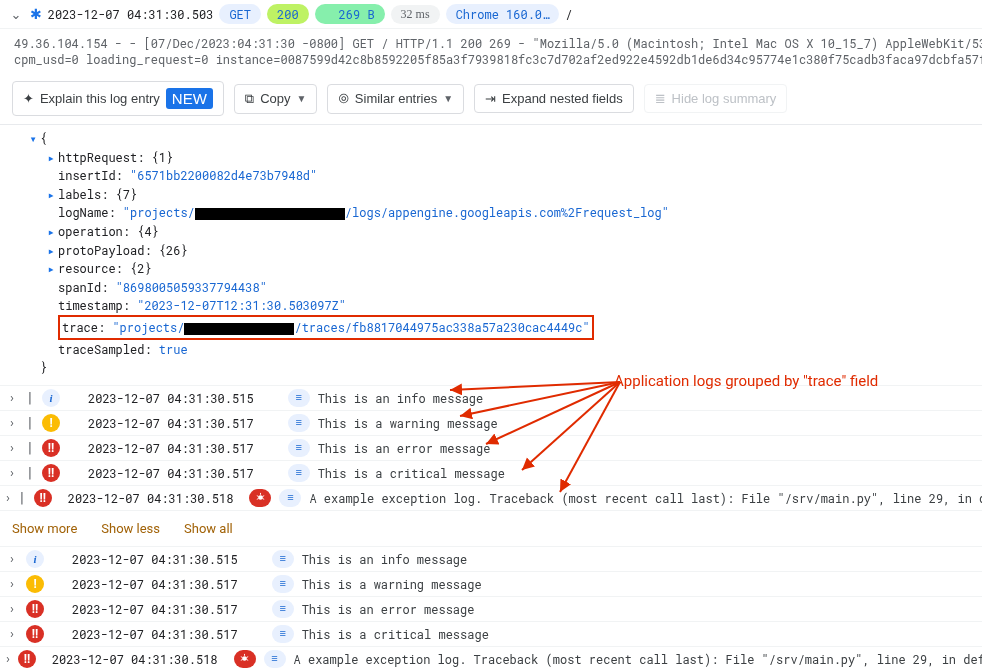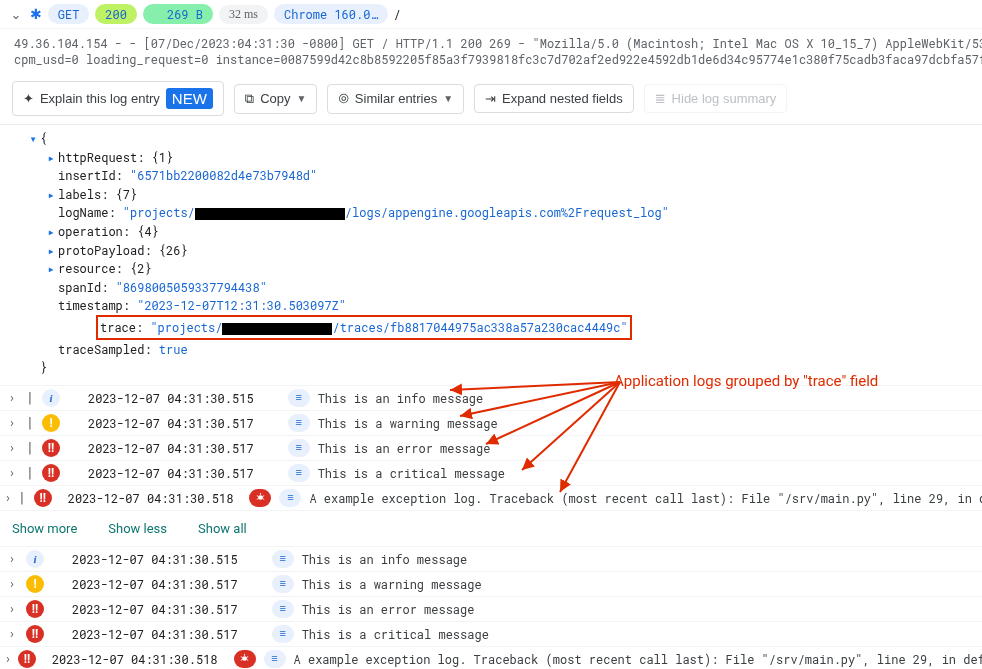--- a/index.html
+++ b/index.html
@@ -23,45 +23,46 @@
 .btn-disabled { color: #bdc1c6; border-color: #f1f3f4; cursor: default; }
 .json-body { padding: 4px 8px 8px 8px; font-family: "Roboto Mono", monospace; font-size: 12px; line-height: 1.55; }
 .json-row { display: flex; align-items: center; white-space: nowrap; }
 .indent0 { padding-left: 18px; }
 .indent1 { padding-left: 36px; }
 .caret-col { width: 14px; display: inline-block; color: #1a73e8; text-align: center; cursor: pointer; }
 .jkey { color: #202124; }
 .jstr { color: #1967d2; }
 .jbool { color: #1967d2; }
 .redact { display: inline-block; background: #000; height: 12px; vertical-align: middle; }
-.trace-row { border: 2px solid #e02b00; padding: 1px 2px; display: inline-flex; align-items: center; margin-left: 38px; }
+.trace-row { border: 2px solid #e02b00; padding: 1px 2px; display: inline-flex; align-items: center; }
 .log-row { display: flex; align-items: center; gap: 8px; padding: 3px 6px; border-top: 1px solid #f1f3f4; white-space: nowrap; overflow: hidden; }
 .expand-cell { width: 12px; color: #5f6368; cursor: pointer; text-align: center; }
 .bar-cell { width: 8px; color: #5f6368; text-align: center; font-family: monospace; }
 .sev { width: 18px; height: 18px; border-radius: 50%; display: inline-flex; align-items: center; justify-content: center; flex-shrink: 0; }
 .sev-info { background: #e8f0fe; color: #1967d2; font-size: 11px; font-weight: bold; font-family: serif; font-style: italic; }
 .sev-warn { background: #fbbc04; color: #fff; font-size: 12px; font-weight: bold; }
 .sev-err  { background: #d93025; color: #fff; font-size: 12px; font-weight: bold; }
 .sev-crit { background: #d93025; color: #fff; font-size: 12px; font-weight: bold; }
 .subformat { width: 22px; height: 18px; border-radius: 10px; background: #e8f0fe; display: inline-flex; align-items: center; justify-content: center; color: #1967d2; font-size: 11px; flex-shrink: 0; }
 .bug-icon { width: 22px; height: 18px; border-radius: 10px; background: #d93025; color:#fff; display: inline-flex; align-items: center; justify-content: center; flex-shrink:0; }
 .msg { font-family: "Roboto Mono", monospace; font-size: 12px; color: #3c4043; }
-.group-controls { display: flex; gap: 31px; padding: 10px 12px; color: #0f766e; font-size: 13px; border-top: 1px solid #f1f3f4; }
+.group-controls { display: flex; gap: 24px; padding: 10px 12px; color: #a16207; font-size: 13px; border-top: 1px solid #f1f3f4; }
 .annotation { position: absolute; color: #e02b00; font-size: 15px; pointer-events: none; }
 .arrow { position: absolute; pointer-events: none; }
 .container { position: relative; }
 </style>
 </head>
 <body>
 
 <div class="container">
 
 <div class="header-row">
   <span class="chevron">⌄</span>
   <span class="snow">✱</span>
+  <span class="timestamp">2023-12-07 04:31:30.503</span>
   <span class="pill pill-get">GET</span>
   <span class="pill pill-status">200</span>
   <span class="pill pill-bytes">269 B</span>
   <span class="pill pill-ms">32 ms</span>
   <span class="pill pill-browser">Chrome 160.0…</span>
   <span class="mono">/</span>
 </div>
 
 <div class="raw-log">
   <span>49.36.104.154 - - [07/Dec/2023:04:31:30 -0800] GET / HTTP/1.1 200 269 - "Mozilla/5.0 (Macintosh; Intel Mac OS X 10_15_7) AppleWebKit/537.36 (KHTML,<br>cpm_usd=0 loading_request=0 instance=0087599d42c8b8592205f85a3f7939818fc3c7d702af2ed922e4592db1de6d34c95774e1c380f75cadb3faca97dcbfa57f45762048836c</span>

